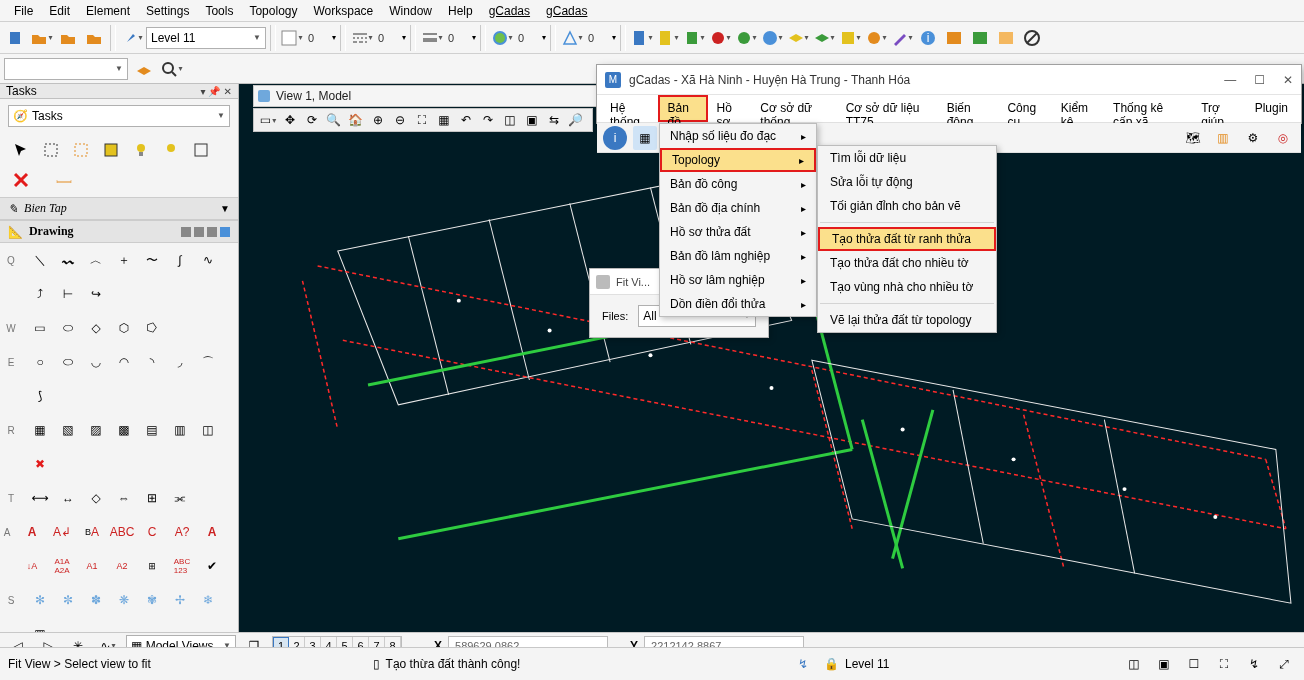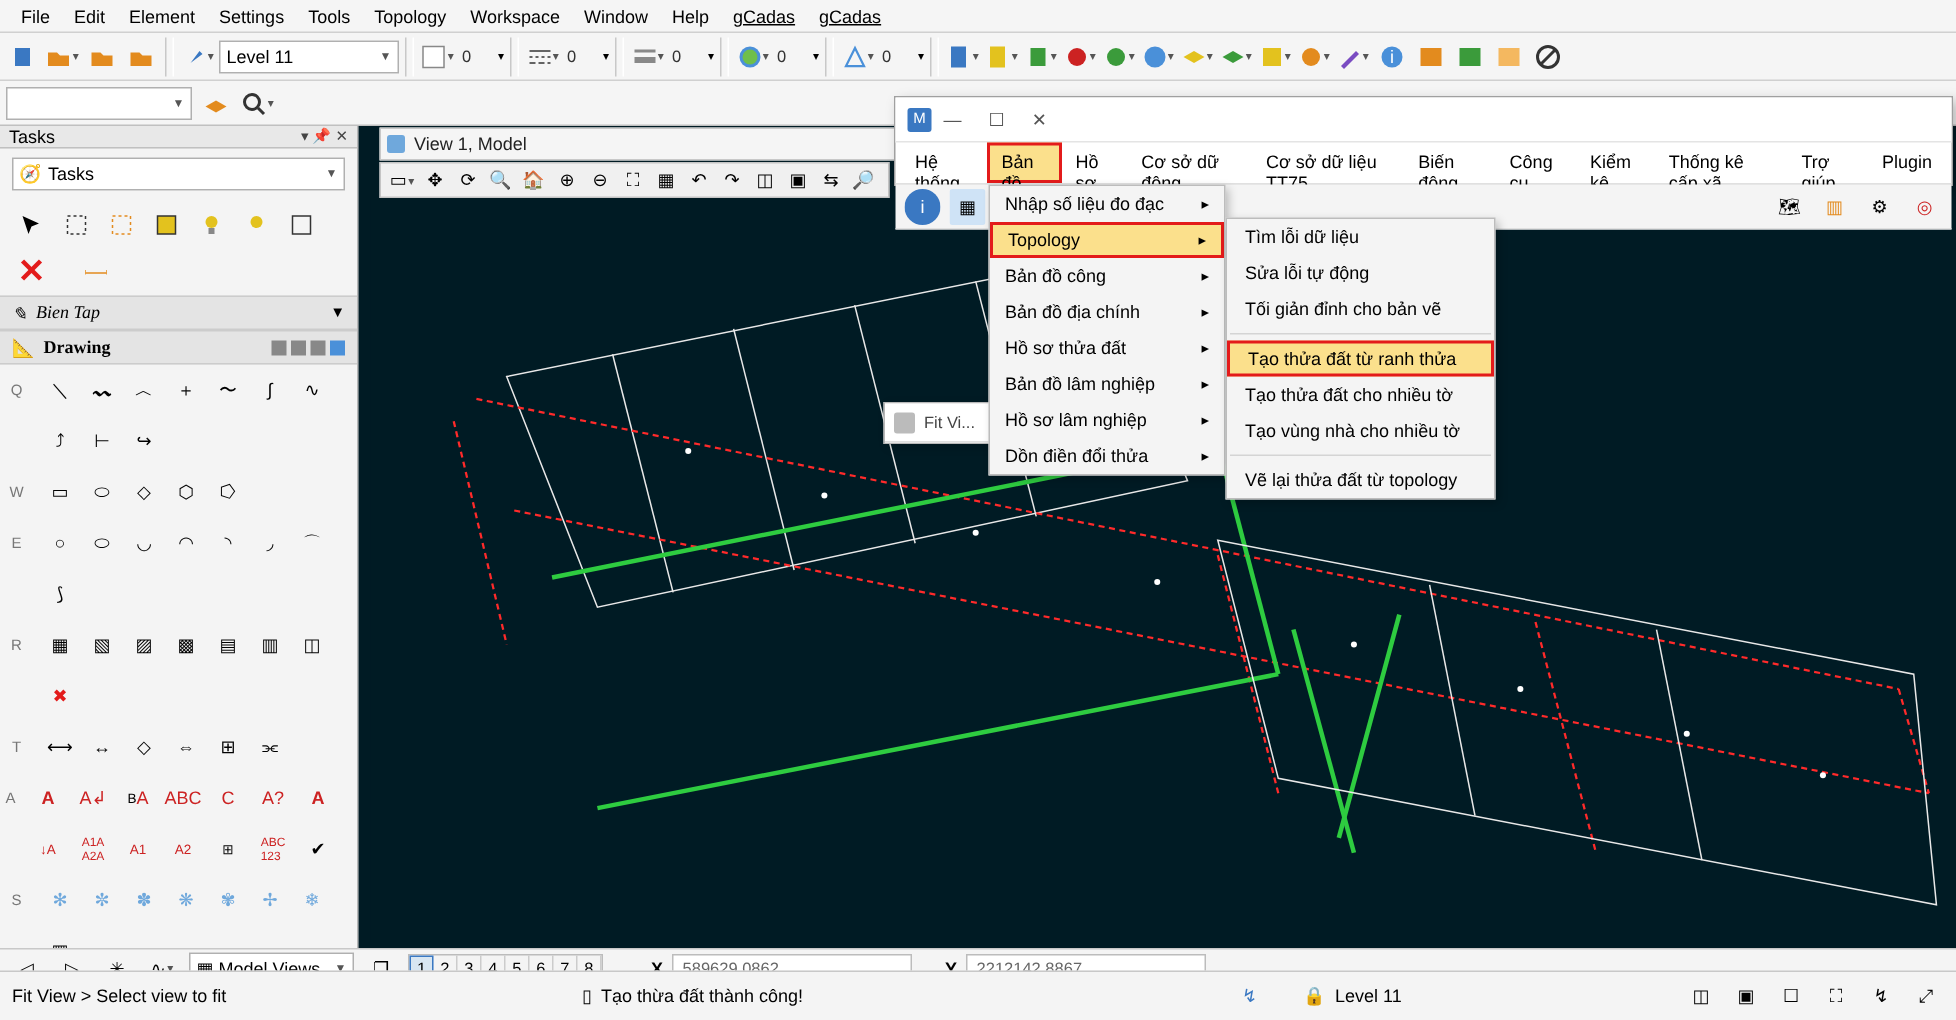--- a/index.html
+++ b/index.html
@@ -77,21 +77,21 @@
   .gc-dropdown .ditem.hl { border: 2px solid #e31b1b; background: #fbe08c; }
   .gc-submenu { position: absolute; top: 80px; left: 220px; width: 180px; background: #f4f4f4; border: 1px solid #bcbcbc; box-shadow: 2px 2px 6px rgba(0,0,0,.25); z-index: 12; }
   .gc-submenu .ditem { height: 24px; display: flex; align-items: center; padding: 0 12px; font-size: 12px; }
   .gc-submenu .ditem.hl { border: 2px solid #e31b1b; background: #fbe08c; }
   .gc-submenu .sep { height: 1px; background: #d4d4d4; margin: 4px 2px; }
   .gc-toolbar { height: 30px; display: flex; align-items: center; padding: 0 6px; gap: 6px; background: #f4f4f4; border-bottom: 1px solid #e0e0e0; }
   .gc-toolbar .tbtn { width: 24px; height: 24px; }
 
   
   .footer1 { position: absolute; left: 0; right: 0; bottom: 22px; height: 26px; display: flex; align-items: center; padding: 0 6px; background: #f4f4f4; border-top: 1px solid #c8c8c8; gap: 6px; z-index: 2; }
-  .footer2 { position: absolute; left: 0; right: 0; bottom: 0; height: 22px; display: flex; align-items: center; padding: 16px 8px; background: #f4f4f4; border-top: 1px solid #c8c8c8; gap: 20px; font-size: 11px; z-index: 2; }
+  .footer2 { position: absolute; left: 0; right: 0; bottom: 0; height: 22px; display: flex; align-items: center; padding: 16px 8px; background: #f4f4f4; border-top: 1px solid #c8c8c8; gap: 5px; font-size: 11px; z-index: 2; }
   .footer-input { height: 20px; border: 1px solid #bcbcbc; background: #fff; padding: 0 6px; font-size: 11px; color: #666; width: 160px; }
   .numbar { display: flex; border: 1px solid #bcbcbc; height: 20px; }
   .numbar span { width: 16px; display: flex; align-items: center; justify-content: center; border-right: 1px solid #ccc; font-size: 11px; }
   .numbar span:first-child { background: #d8e6f2; border: 1px solid #3a78c2; }
   .footer2 .chunk { display: flex; align-items: center; gap: 6px; border-right: 1px solid #d0d0d0; padding-right: 10px; height: 100%; }
   .right-icons { margin-left: auto; display: flex; gap: 6px; }
 
   
   .ic-blue { fill: #3a78c2; }
   .ic-orange { fill: #e38b1e; }
@@ -599,39 +599,44 @@
 
     <div class="fitview">
       <div class="fitview-title">
         <span class="ico"></span>
         <span class="lbl">Fit Vi...</span>
         <span class="winbtns">
           <span>—</span>
           <span>✕</span>
         </span>
       </div>
+      <div class="fitview-body">
+        <span class="lbl">Files:</span>
+        <div class="combo"><span>All</span></div>
+      </div>
     </div>
 
   </div>
 </div>
 
 <div class="gcadas-win">
   <div class="gc-title">
     <span class="ico"></span>
+    <span class="lbl">gCadas - Xã Hà Ninh - Huyện Hà Trung - Thanh Hóa</span>
     <span class="winbtns">
       <span>—</span>
       <span>☐</span>
       <span>✕</span>
     </span>
   </div>
   <div class="gc-menubar">
     <span class="mitem">Hệ thống</span>
     <span class="mitem hl">Bản đồ</span>
     <span class="mitem">Hồ sơ</span>
-    <span class="mitem">Cơ sở dữ động</span>
+    <span class="mitem">Cơ sở dữ thống</span>
     <span class="mitem">Cơ sở dữ liệu TT75</span>
     <span class="mitem">Biến động</span>
     <span class="mitem">Công cụ</span>
     <span class="mitem">Kiểm kê</span>
     <span class="mitem">Thống kê cấp xã</span>
     <span class="mitem">Trợ giúp</span>
     <span class="mitem">Plugin</span>
   </div>
 
   <div class="gc-toolbar" style="position:absolute;top:58px;left:0;right:0;">

